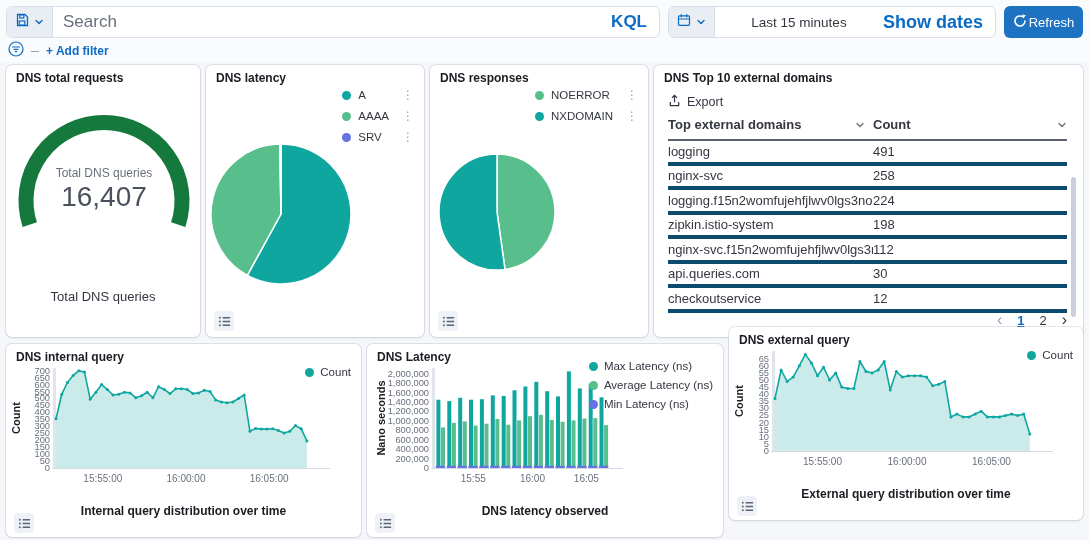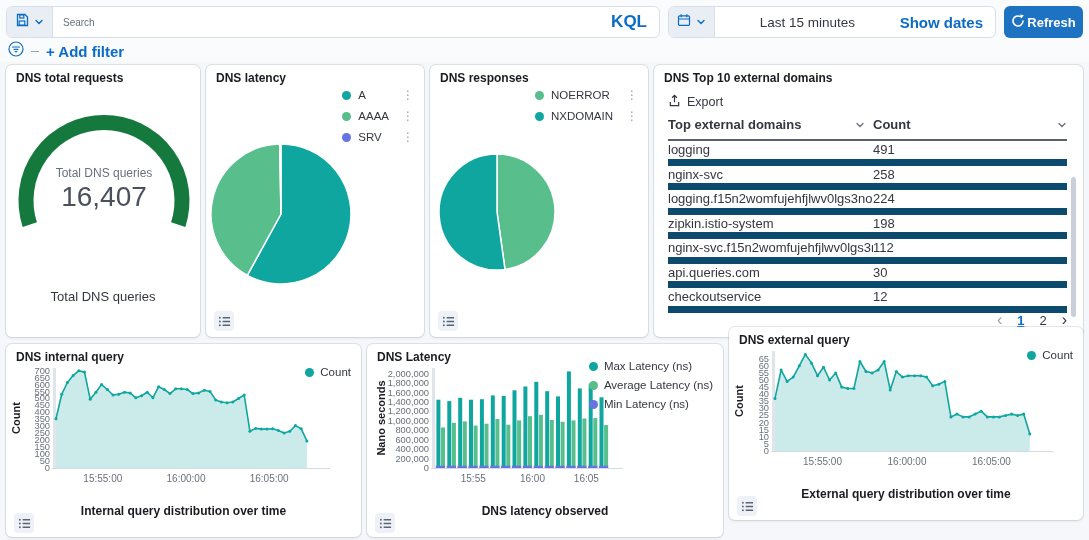--- a/index.html
+++ b/index.html
@@ -3,29 +3,29 @@
 <meta charset="utf-8">
 <style>
   * { box-sizing: border-box; margin: 0; padding: 0; }
   html,body { width:1089px; height:540px; overflow:hidden; }
   body { background:#F5F7FA; font-family:"Liberation Sans","DejaVu Sans",sans-serif; color:#343741; position:relative; }
   .header { position:absolute; left:0; top:0; width:1089px; height:62px; background:#FAFBFD; }
   .control { position:absolute; display:flex; align-items:center; background:#fff; border:1px solid #D9DFEA; border-radius:6px; height:32px; top:6px; }
   .searchbar { left:6px; width:654px; }
   .datebar { left:668px; width:328px; }
   .addon { background:#E9EDF4; height:30px; display:flex; align-items:center; padding:0 8px; gap:5px; border-right:1px solid #D9DFEA; border-radius:5px 0 0 5px; cursor:pointer; }
-  .searchbar input { flex:1; border:none; outline:none; font-size:10px; padding:0 10px; color:#1d4ed8; background:transparent; font-family:inherit; }
+  .searchbar input { flex:1; border:none; outline:none; font-size:17px; padding:0 10px; color:#1d4ed8; background:transparent; font-family:inherit; }
   .searchbar input::placeholder { color:#69707D; }
   .kql { font-weight:700; color:#0B6CC6; font-size:17px; padding:0 12px; cursor:pointer; }
   .date-text { font-size:13.5px; color:#343741; padding:0 10px; flex:1; cursor:pointer;text-align:center; }
-  .show-dates { font-weight:700; color:#0B6CC6; font-size:15px; padding-right:12px; cursor:pointer; }
-  .refresh-btn { position:absolute; left:1004px; top:6px; width:79px; height:32px; background:#1D72C2; border:none; border-radius:6px; color:#fff; font-weight:700; font-size:13px; display:flex; align-items:center; justify-content:center; gap:2px; cursor:pointer; font-family:inherit; }
+  .show-dates { font-weight:700; color:#0B6CC6; font-size:18px; padding-right:12px; cursor:pointer; }
+  .refresh-btn { position:absolute; left:1004px; top:6px; width:79px; height:32px; background:#1D72C2; border:none; border-radius:6px; color:#fff; font-weight:400; font-size:13px; display:flex; align-items:center; justify-content:center; gap:2px; cursor:pointer; font-family:inherit; }
   .filterbar { position:absolute; left:8px; top:42px; display:flex; align-items:center; gap:7px; height:18px; }
   .filter-divider { width:8px; height:1px; background:#98A2B3; }
-  .add-filter { color:#0B6CC6; font-weight:700; font-size:15px; cursor:pointer; }
+  .add-filter { color:#0B6CC6; font-weight:700; font-size:12px; cursor:pointer; }
   .panel { position:absolute; background:#fff; border-radius:6px; box-shadow:0 0 0 1px rgba(152,162,179,.28), 0 2px 3px rgba(0,0,0,.05); }
   .panel-title { position:absolute; top:6px; left:10px; font-size:12px; font-weight:700; color:#1A1C21; cursor:pointer; }
   #p-gauge  { left:6px;   top:65px;  width:194px; height:272px; }
   #p-pie1   { left:206px; top:65px;  width:218px; height:272px; }
   #p-pie2   { left:430px; top:65px;  width:218px; height:272px; }
   #p-table  { left:654px; top:65px;  width:429px; height:272px; }
   #p-area1  { left:6px;   top:344px; width:355px; height:193px; }
   #p-bar    { left:367px; top:344px; width:356px; height:193px; }
   #p-area2  { left:729px; top:327px; width:354px; height:193px; }
   .gauge-bottom-label { position:absolute; left:0; right:0; top:224px; text-align:center; font-size:13px; color:#343741; }
@@ -39,21 +39,21 @@
   .x-title { position:absolute; left:0; right:0; top:160px; text-align:center; font-weight:700; font-size:12px; color:#1A1C21; }
   .y-title { position:absolute; left:-30px; top:68px; width:80px; text-align:center; transform:rotate(-90deg); font-weight:700; font-size:11px; color:#1A1C21; }
   .plot { position:absolute; left:10px; top:20px; }
   .pie-svg { position:absolute; cursor:pointer; }
   .export-row { position:absolute; top:28px; left:14px; display:flex; align-items:center; gap:6px; cursor:pointer; }
   .export-label { font-size:12.5px; color:#343741; }
   .dg { position:absolute; left:14px; right:16px; top:52px; }
   .dg-header { display:flex; font-weight:700; font-size:13px; border-bottom:2px solid #5A616C; padding-bottom:7px; }
   .dg-col1 { width:205px; display:flex; align-items:center; justify-content:space-between; padding-right:8px; cursor:pointer; }
   .dg-col2 { flex:1; display:flex; align-items:center; justify-content:space-between; cursor:pointer; }
-  .dg-row { display:flex; font-size:13px; color:#343741; border-bottom:7px solid #0c4a6e; height:24.5px; align-items:center; }
+  .dg-row { display:flex; font-size:13px; color:#343741; border-bottom:4px solid #0c4a6e; height:24.5px; align-items:center; }
   .dg-row .c1 { width:205px; padding-right:8px; white-space:nowrap; overflow:hidden; }
   .dg-row .c2 { flex:1; }
   .table-scrollbar { position:absolute; right:7px; top:112px; width:5px; height:140px; border-radius:3px; background:#C9D0DC; cursor:pointer; }
   .pagination { position:absolute; right:16px; bottom:8px; display:flex; align-items:center; gap:15px; font-size:13px; }
   .page-prev { color:#98A2B3; cursor:pointer; font-size:16px; }
   .page-next { color:#343741; cursor:pointer; font-size:16px; }
   .page-num { color:#343741; cursor:pointer; }
   .page-num.active { color:#0B6CC6; font-weight:700; text-decoration:underline; }
   svg text { font-family:"Liberation Sans","DejaVu Sans",sans-serif; }
 </style>

